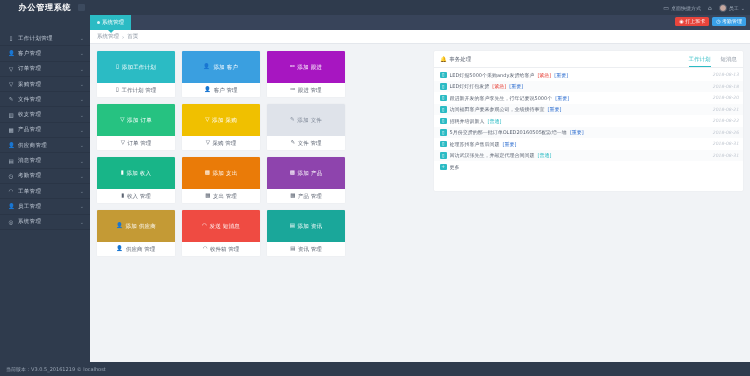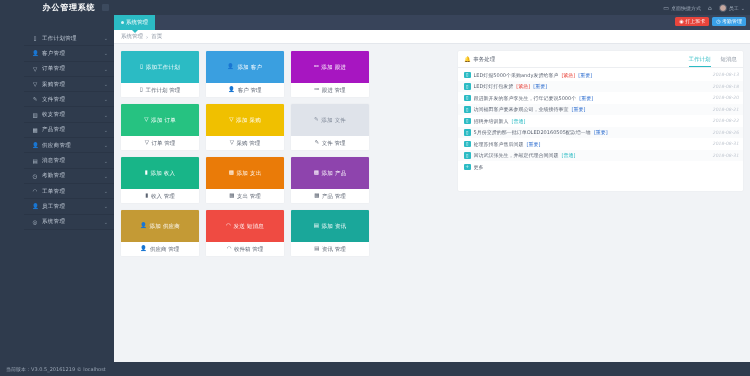--- a/index.html
+++ b/index.html
@@ -2,21 +2,21 @@
 <html><head>
 <meta charset="utf-8">
 <style>
   * { box-sizing: border-box; margin:0; padding:0; }
   html, body {
     width: 750px; height: 376px;
     font-family: "DejaVu Sans", "Liberation Sans", sans-serif;
     background: #2f3b4d;
     overflow: hidden;
   }
-  .app { position: relative; width:750px; height:376px; display:flex; flex-direction:column;padding-left:24px; }
+  .app { position: relative; width:750px; height:376px; display:flex; flex-direction:column; }
 
   
   .topbar {
     height: 15px; background:#2f3b4d; display:flex; align-items:center;
     flex:0 0 15px; position:relative; z-index:5;
   }
   .logo {
     width:90px; height:15px; display:flex; align-items:center; justify-content:center;
     color:#fff; font-size:8px; font-weight:bold; letter-spacing:.8px;
     background:#2f3b4d;

